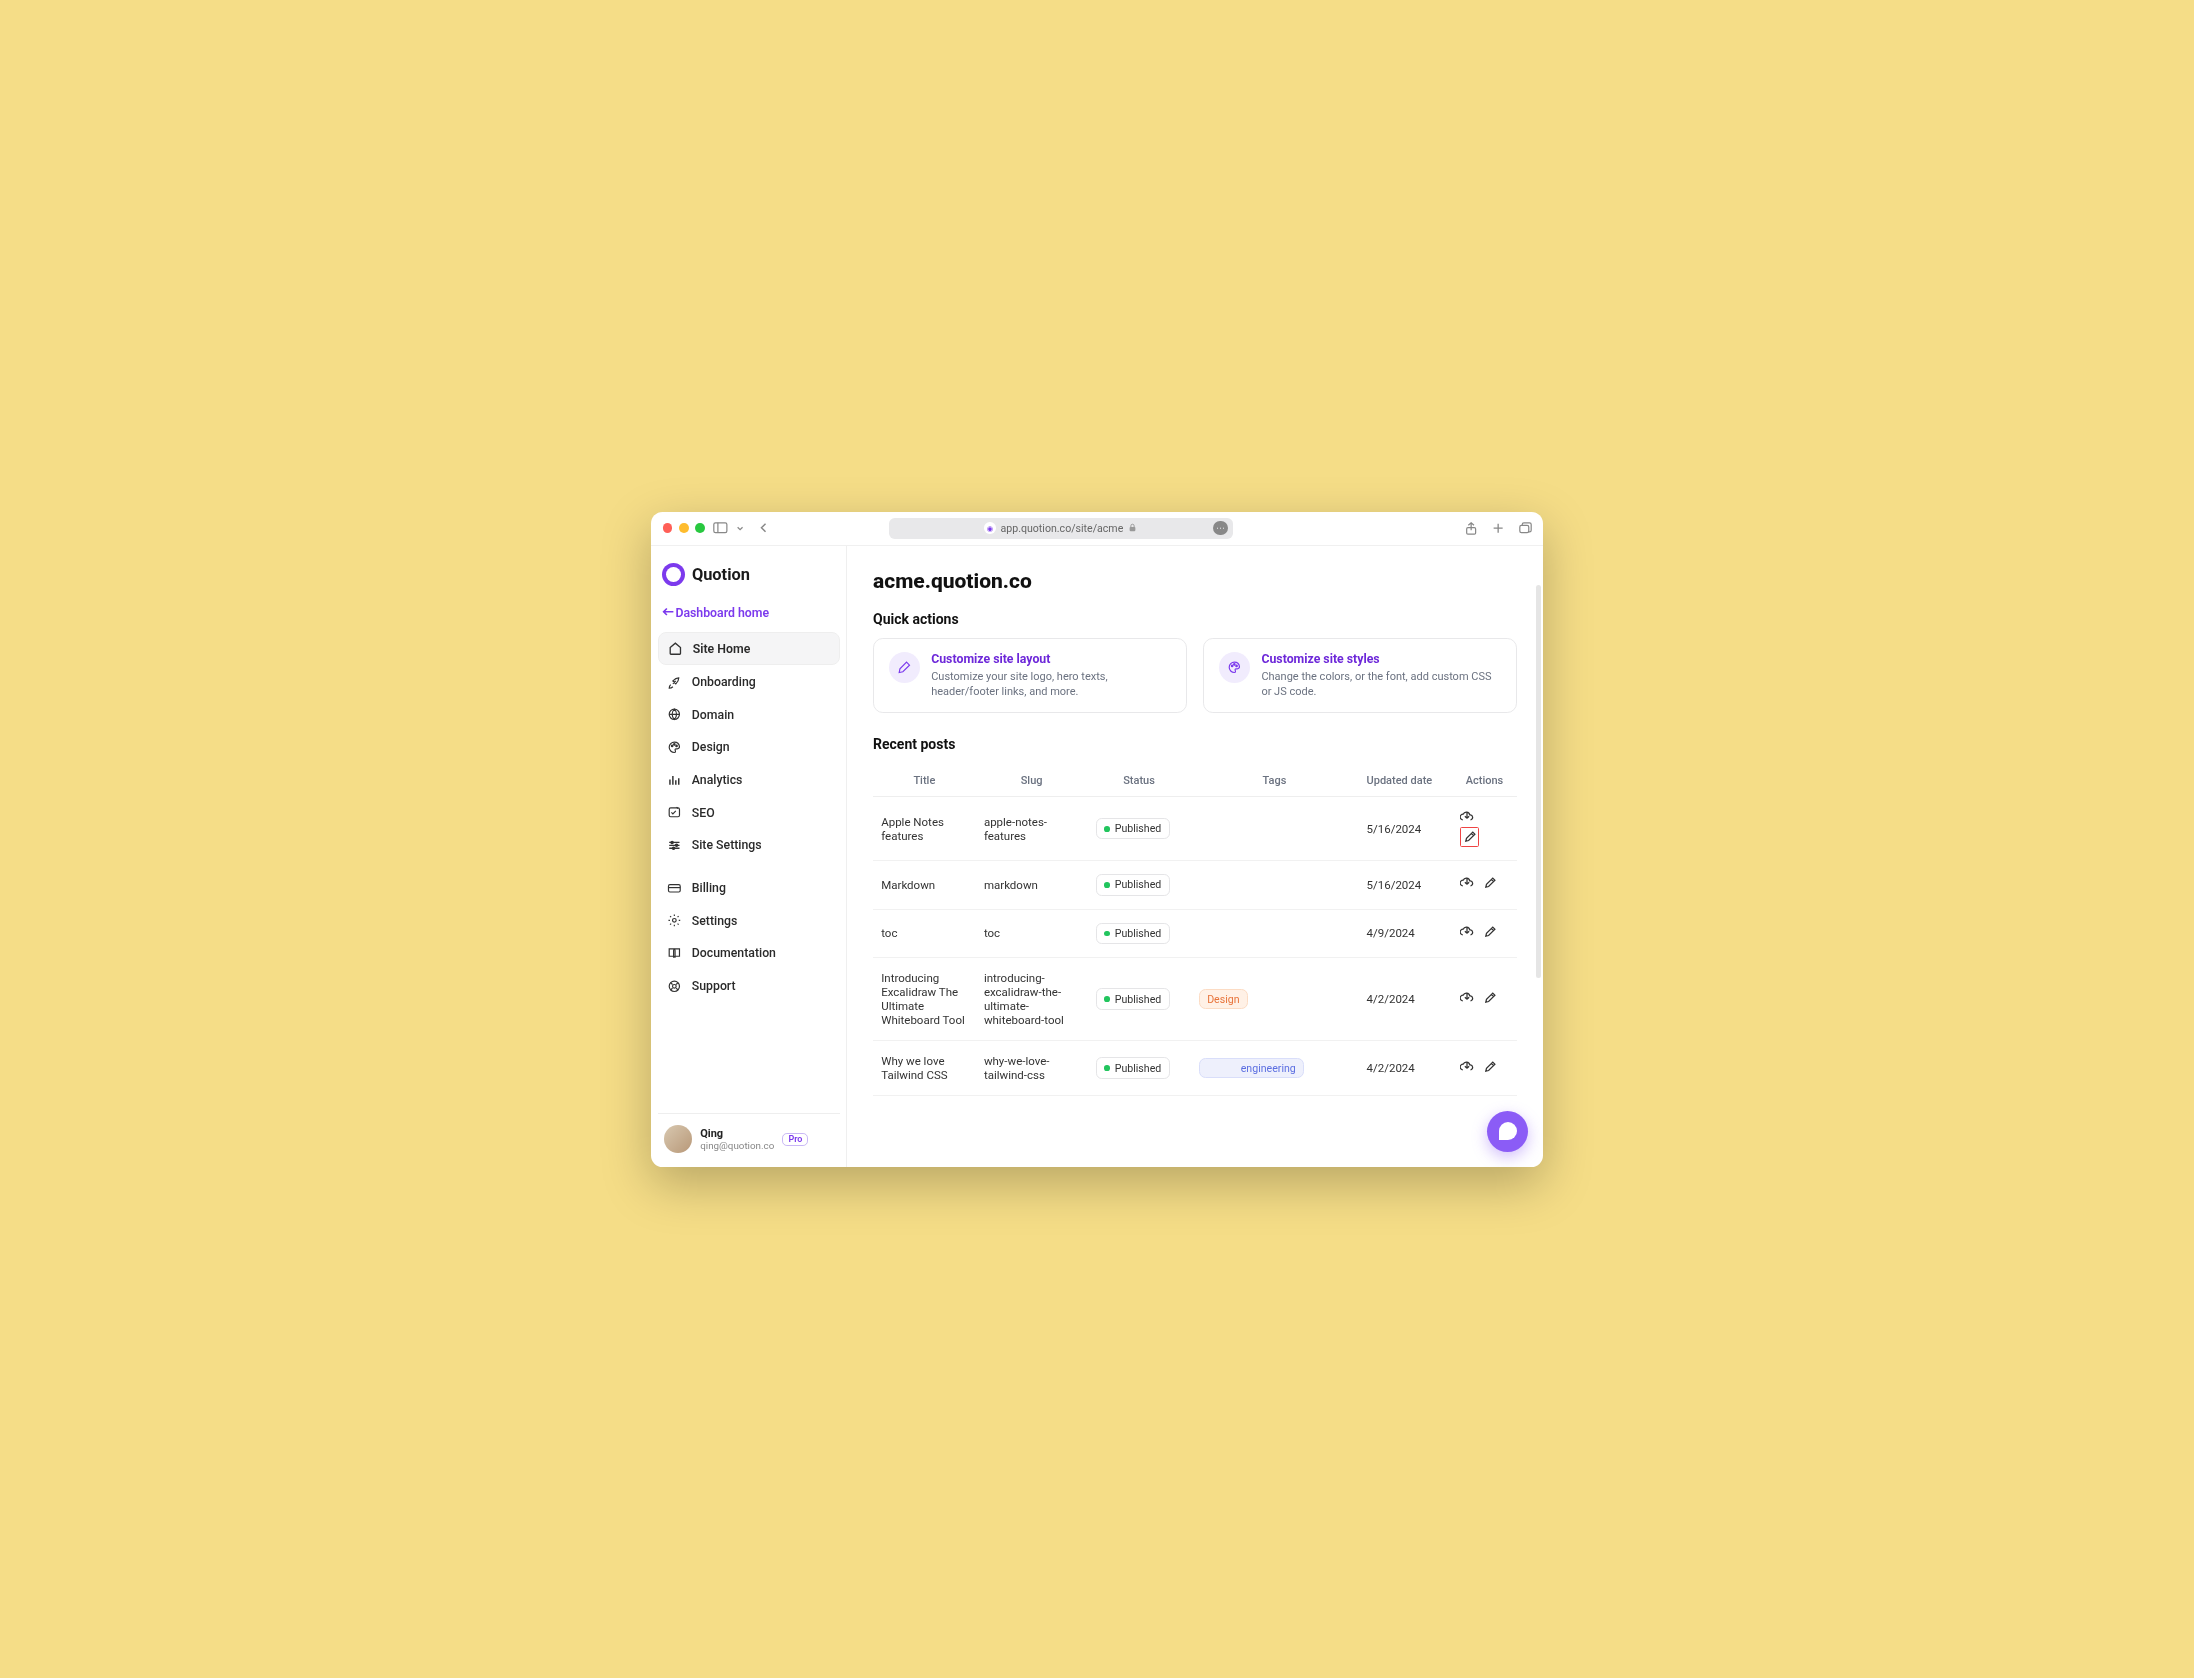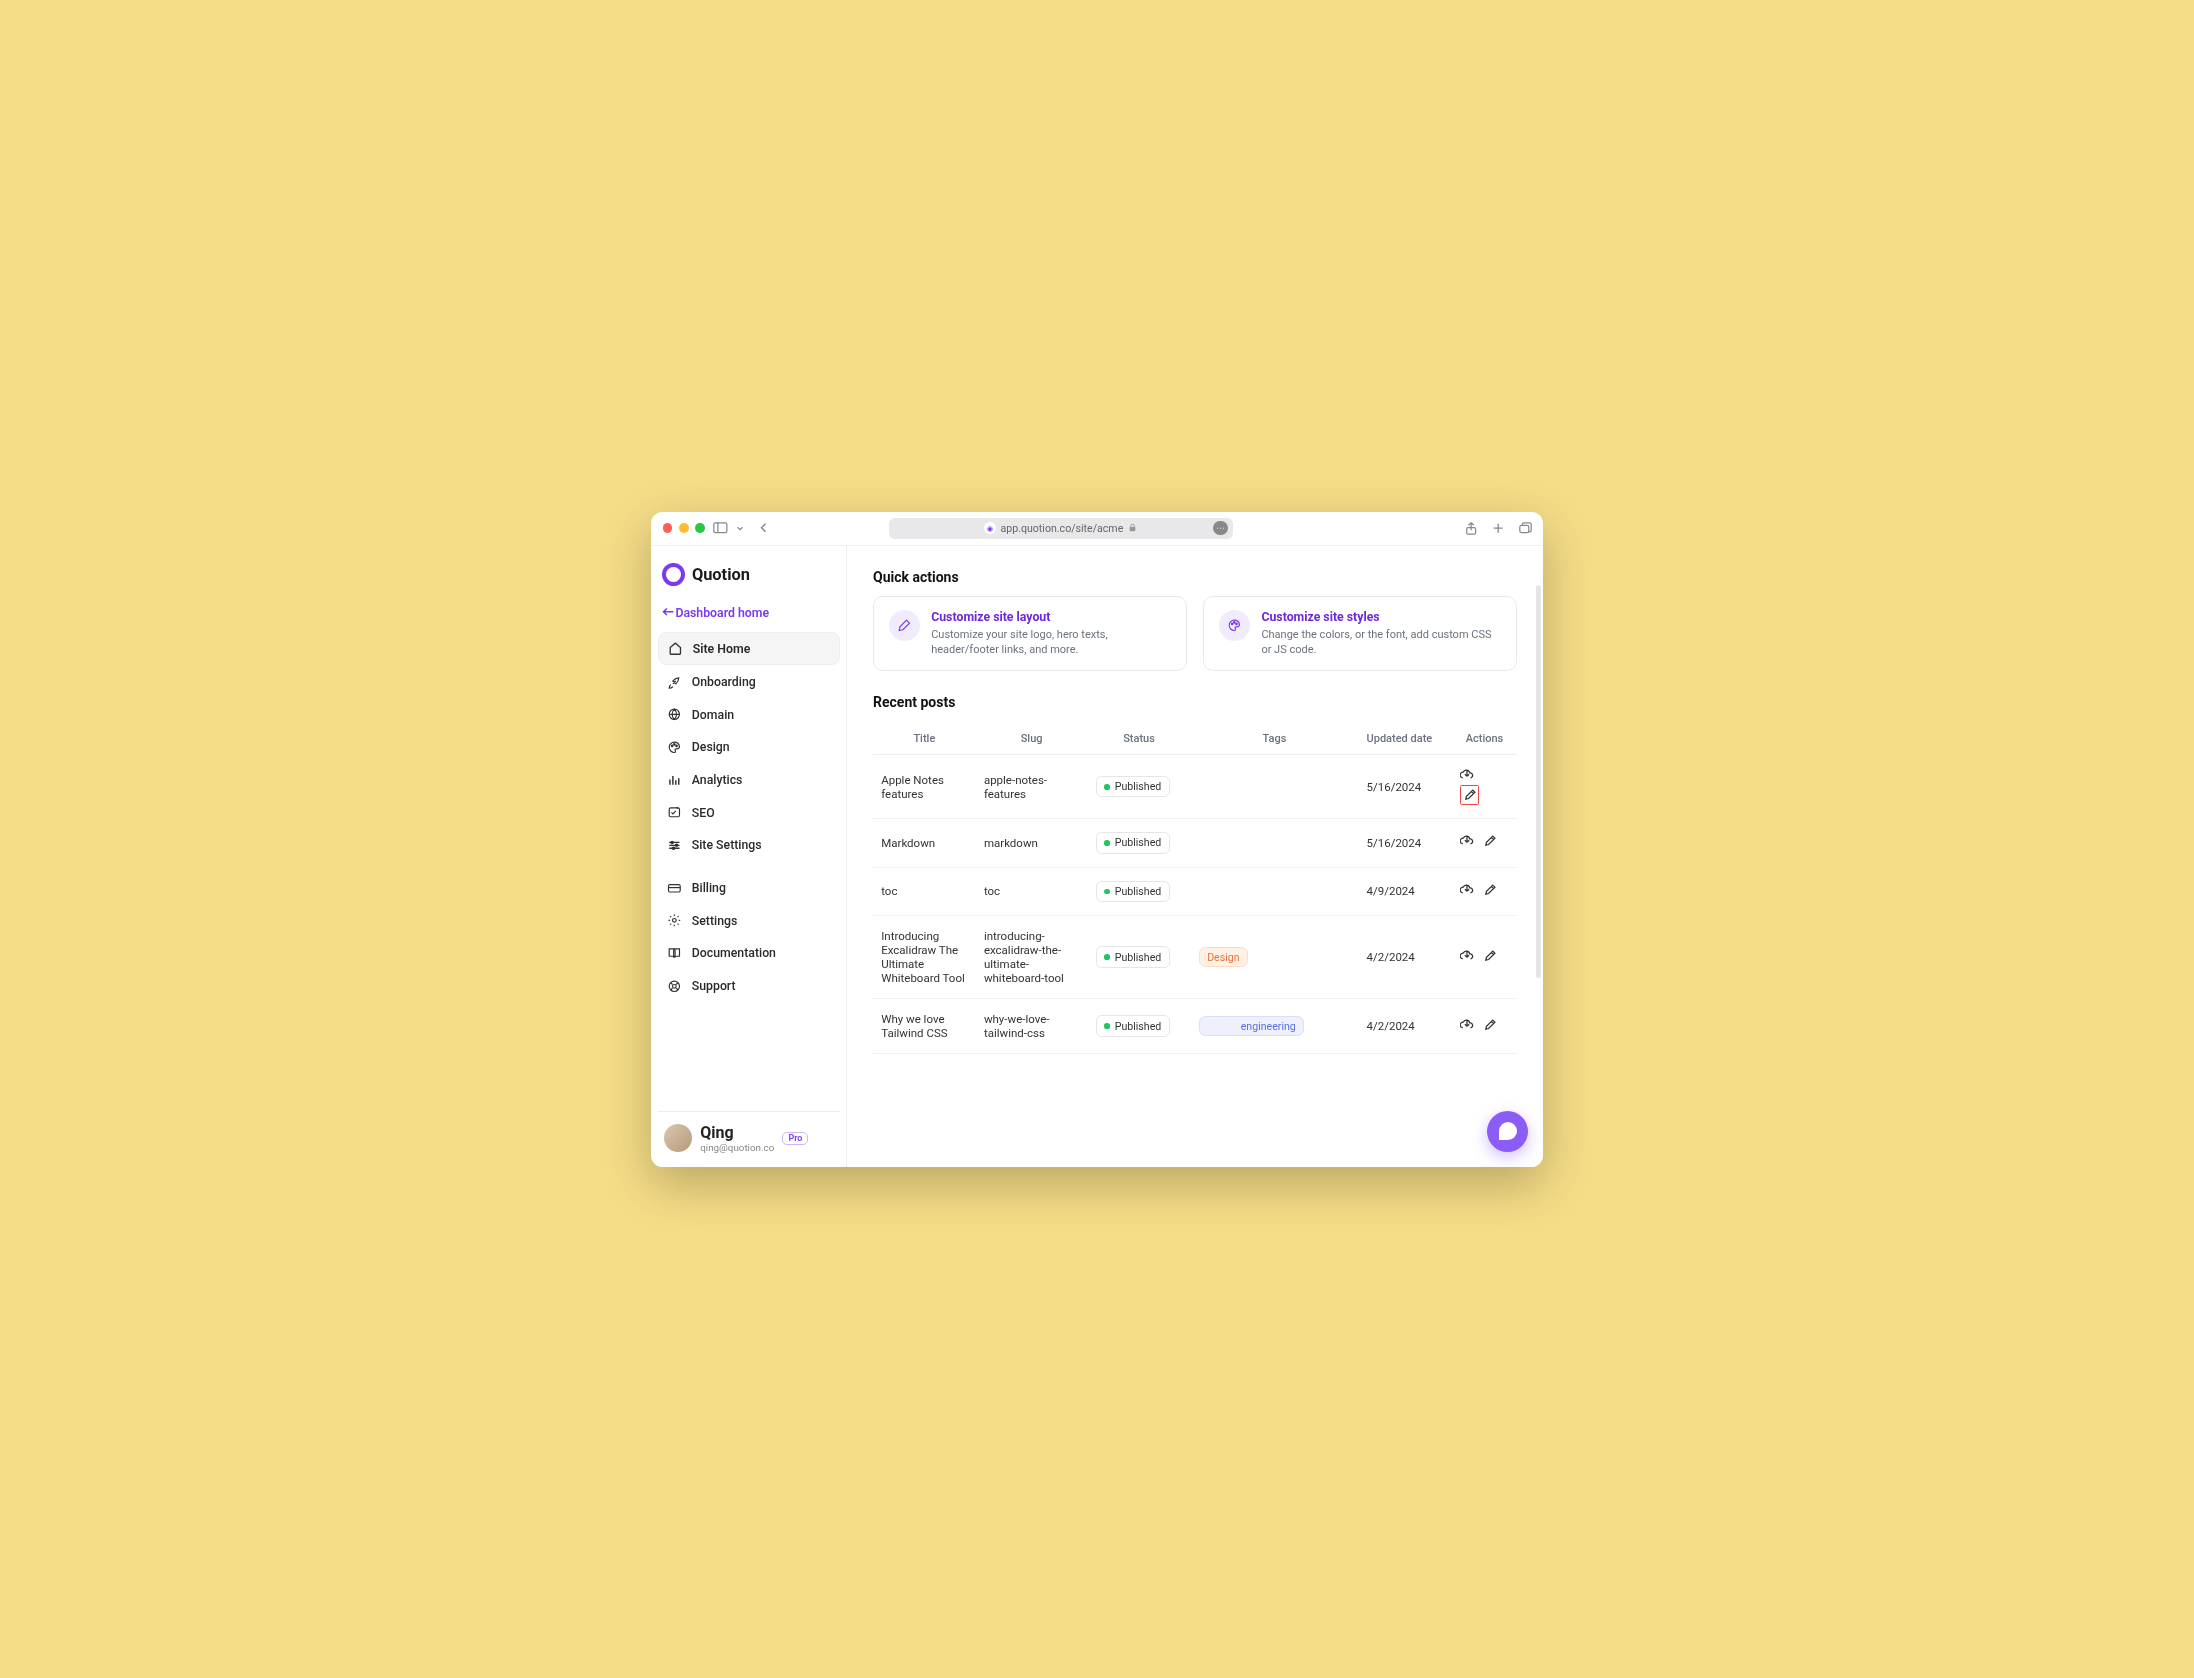--- a/index.html
+++ b/index.html
@@ -100,21 +100,21 @@
 .nav-spacer { height: 11.5px; }
 .user-row {
   margin-top: auto; border-top: 0.8px solid #eee; padding: 11.5px 6.5px 3.3px 6.5px;
   display: flex; align-items: center; gap: 8.2px;
 }
 .avatar {
   width: 28px; height: 28px; border-radius: 50%;
   background: linear-gradient(135deg,#d8c8b0,#b89878);
 }
 .user-info { display: flex; flex-direction: column; font-size: 9.8px; }
-.user-name { font-weight: 700; font-size: 16px; color: #222; }
+.user-name { font-weight: 700; font-size: 11px; color: #222; }
 .user-email { color: #888; }
 .pro-badge {
   border: 0.8px solid #c9b8f5; color: #7c3aed;
   padding: 0.8px 4.9px; border-radius: 4.9px; font-size: 9px; font-weight: 600;
 }
 .main {
   flex: 1; padding: 23px 26px; overflow-y: auto; position: relative;
 }
 .page-title { font-size: 21px; font-weight: 800; color: #111; margin-bottom: 18px; }
 .section-title { font-size: 14px; font-weight: 700; color: #111; margin-bottom: 11.5px; }
@@ -360,20 +360,21 @@
         <div class="user-info">
           <span class="user-name">Qing</span>
           <span class="user-email">qing@quotion.co</span>
         </div>
         <span class="pro-badge">Pro</span>
       </div>
     </aside>
 
     <main class="main">
       <div class="scrollbar-track"></div>
+      <h1 class="page-title">acme.quotion.co</h1>
 
       <h2 class="section-title">Quick actions</h2>
       <div class="quick-cards" id="quick-cards">
           <div class="quick-card">
     <div class="card-icon">
               <svg width="14.7" height="14.7" viewBox="0 0 20 20" fill="none" stroke="currentColor" stroke-width="1.6">
                 <path d="M13 3l4 4-9 9-5 1 1-5 9-9z"></path>
               </svg>
             </div>
     <div>

